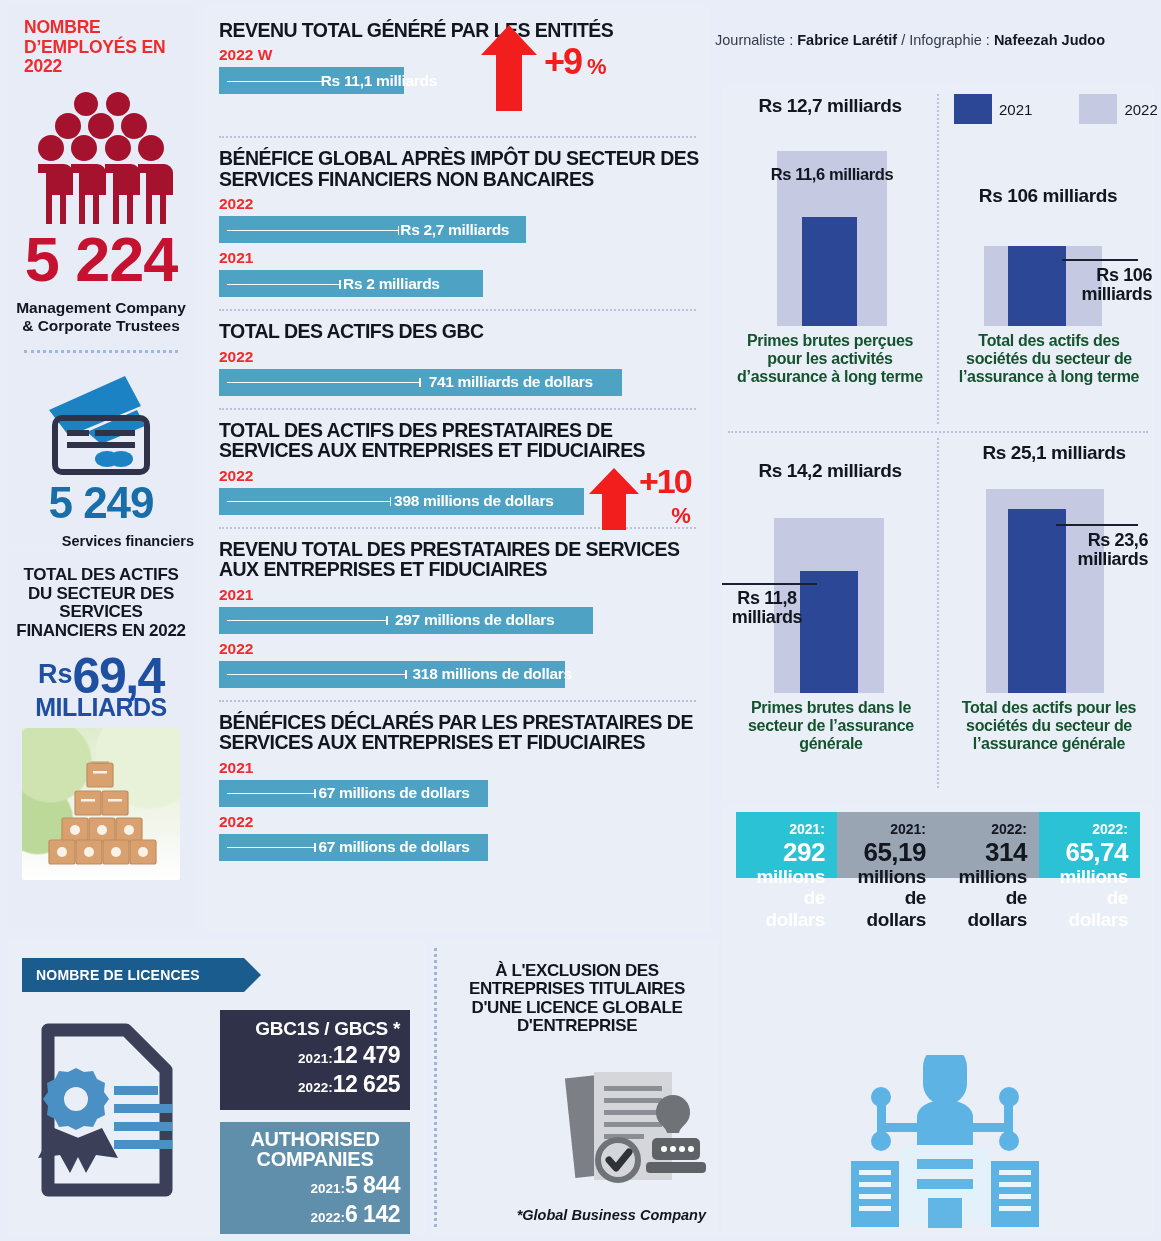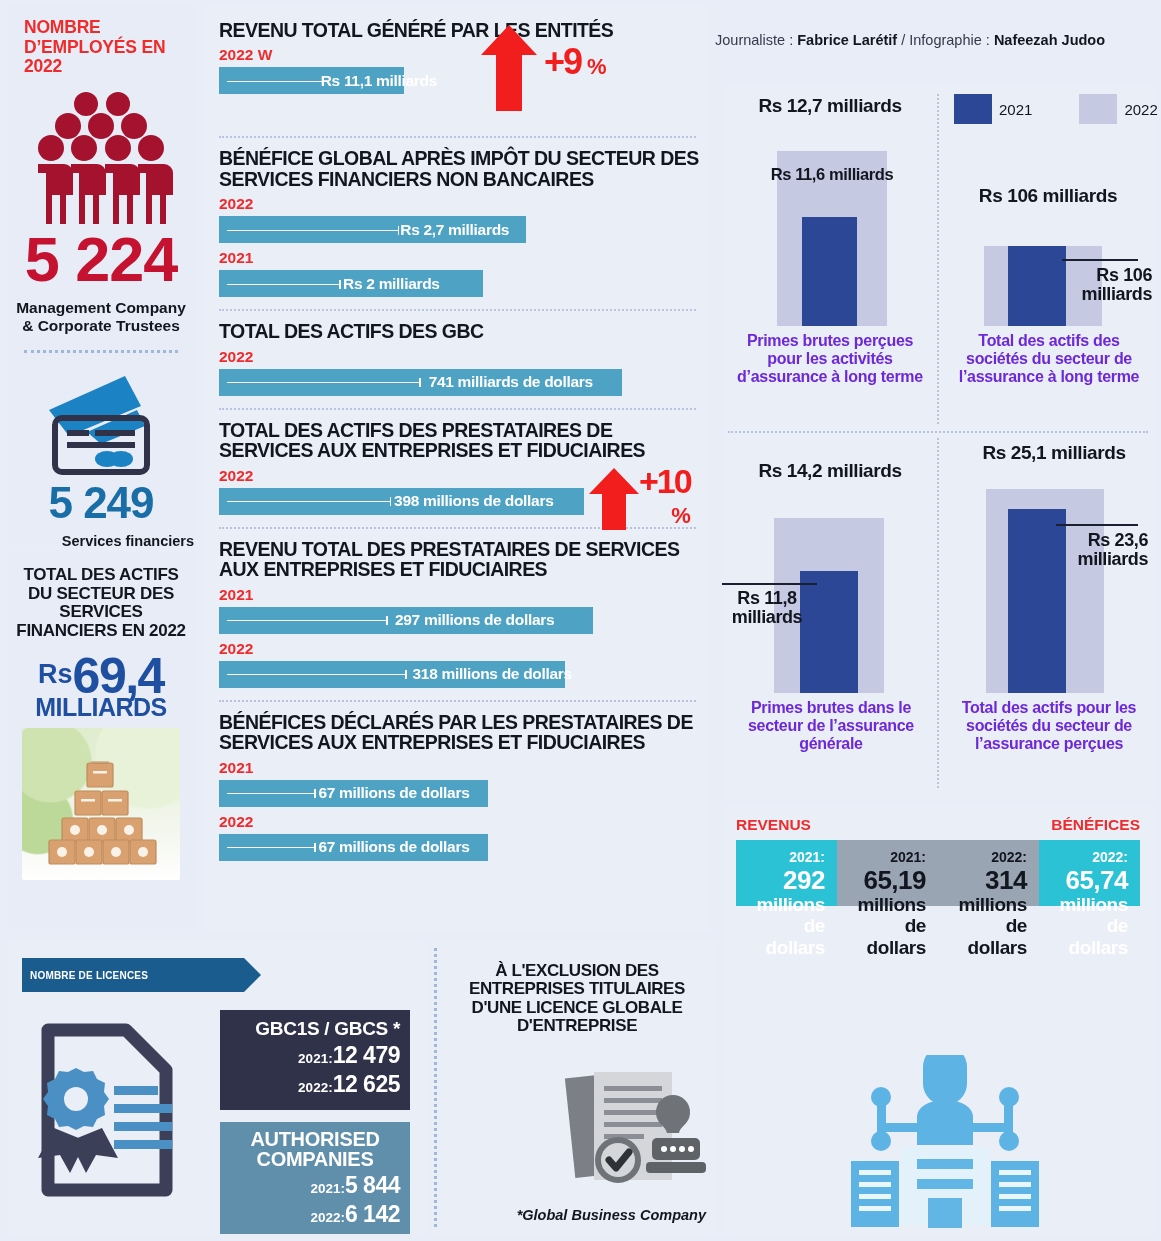--- a/index.html
+++ b/index.html
@@ -38,21 +38,21 @@
              radial-gradient(circle at 18% 22%, #cfe3b0 0 40px, transparent 42px),
              radial-gradient(circle at 80% 18%, #e8f2d8 0 52px, transparent 54px),
              radial-gradient(circle at 10% 60%, #bcd99a 0 34px, transparent 36px),
              linear-gradient(#dfeccd, #f4f7ef 70%, #ffffff);}
   .photo .blocks { position:absolute; bottom:14px; left:50%; transform:translateX(-50%);}
 
   
   #lic-panel { left:8px; top:940px; width:418px; height:295px; background:#eaeef7;}
   .lic-banner { position:absolute; left:14px; top:18px; width:222px; height:34px; background:#1b5c8e;
      display:flex; align-items:center; }
-  .lic-banner span { color:#fff; font-weight:bold; font-size:10px; letter-spacing:0.2px; padding-left:8px;}
+  .lic-banner span { color:#fff; font-weight:bold; font-size:14px; letter-spacing:0.2px; padding-left:14px;}
   .lic-banner:after { content:""; position:absolute; right:-17px; top:0; border-left:17px solid #1b5c8e;
      border-top:17px solid transparent; border-bottom:17px solid transparent;}
   .cert-icon { position:absolute; left:18px; top:70px; width:180px; height:200px;}
   .box-dark { position:absolute; left:220px; top:1010px; width:190px; height:100px; background:#2f3249; }
   .box-dark .hd { color:#fff; font-weight:bold; font-size:19px; text-align:right; padding:8px 10px 0 0; letter-spacing:-0.3px;}
   .yrline { text-align:right; color:#fff; padding-right:10px; margin-top:2px;}
   .yrline .y { font-size:13.5px; font-weight:bold;}
   .yrline .v { font-size:23px; font-weight:bold; letter-spacing:-0.5px;}
   .box-steel { position:absolute; left:220px; top:1122px; width:190px; height:112px; background:#5f8fab;}
   .box-steel .hd { color:#fff; font-weight:bold; font-size:20px; text-align:center; padding:7px 6px 0 6px; line-height:1.02; letter-spacing:-0.3px;}
@@ -84,21 +84,21 @@
   #rcharts { left:722px; top:86px; width:432px; height:714px; background:#eaeef7;}
   .vdots { position:absolute; border-left:2.5px dotted #b6c4dd; }
   .hdots { position:absolute; border-top:2.5px dotted #b6c4dd; }
   .legend { position:absolute; display:flex; align-items:center; gap:7px;}
   .legend .sw { width:38px; height:30px;}
   .legend .lt { font-size:15px; color:#12161f;}
   .vchart { position:absolute; }
   .vchart .vlabel-top { position:absolute; text-align:center; font-weight:bold; font-size:19px; line-height:1.05; letter-spacing:-0.4px; color:#12161f;}
   .bar-light { position:absolute; background:#c5c9e2;}
   .bar-dark  { position:absolute; background:#2b4795;}
-  .vcap { position:absolute; text-align:center; font-weight:bold; font-size:16px; line-height:1.12; letter-spacing:-0.3px; color:#6d28d9;}
+  .vcap { position:absolute; text-align:center; font-weight:bold; font-size:16px; line-height:1.12; letter-spacing:-0.3px; color:#14532d;}
   .callout { position:absolute; font-weight:bold; font-size:18px; line-height:1.05; letter-spacing:-0.4px; color:#12161f;}
   .leader { position:absolute; height:1.5px; background:#1b2030;}
 
   
   #perf { left:722px; top:806px; width:432px; height:429px; background:#eaeef7;}
   .perf-title { font-weight:bold; font-size:19.5px; line-height:1.08; letter-spacing:-0.5px; padding:14px 10px 0 14px; color:#12161f;}
   .perf-heads { display:flex; justify-content:space-between; padding:10px 14px 0 14px;}
   .perf-heads span { color:#ef2b2b; font-weight:bold; font-size:15.5px;}
   .grid4 { margin:6px 14px 0 14px; display:grid; grid-template-columns:1fr 1fr 1fr 1fr; grid-template-rows:66px 66px;}
   .cellv { padding:8px 12px 0 12px; line-height:1.12;}
@@ -419,29 +419,25 @@
     <div class="callout" style="left:0px; top:148px; width:90px; text-align:center">Rs 11,8 milliards</div>
     <div class="vcap" style="left:14px; top:258px; width:190px">Primes brutes dans le secteur de l’assurance générale</div>
   </div>
 
   <div class="vchart" style="left:222px; top:355px; width:210px; height:350px">
     <div class="vlabel-top" style="left:20px; top:2px; width:180px">Rs 25,1 milliards</div>
     <div class="bar-light" style="left:42px; top:48px; width:118px; height:204px"></div>
     <div class="bar-dark" style="left:64px; top:68px; width:58px; height:184px"></div>
     <div class="leader" style="left:112px; top:83px; width:82px"></div>
     <div class="callout" style="left:112px; top:90px; width:92px; text-align:right">Rs 23,6 milliards</div>
-    <div class="vcap" style="left:6px; top:258px; width:198px">Total des actifs pour les sociétés du secteur de l’assurance perçues</div>
+    <div class="vcap" style="left:6px; top:258px; width:198px">Total des actifs pour les sociétés du secteur de l’assurance générale</div>
   </div>
 </div>
 
 <div class="panel" id="perf">
-  <div class="perf-heads">
-    <span>REVENUS</span>
-    <span>BÉNÉFICES</span>
-  </div>
   <div class="grid4">
     <div class="cellv c-teal">
       <span class="y">2021:</span>
       <span class="n">292</span>
       <span class="u">millions de dollars</span>
     </div>
     <div class="cellv c-gray">
       <span class="y">2021:</span>
       <span class="n">65,19</span>
       <span class="u">millions de dollars</span>

